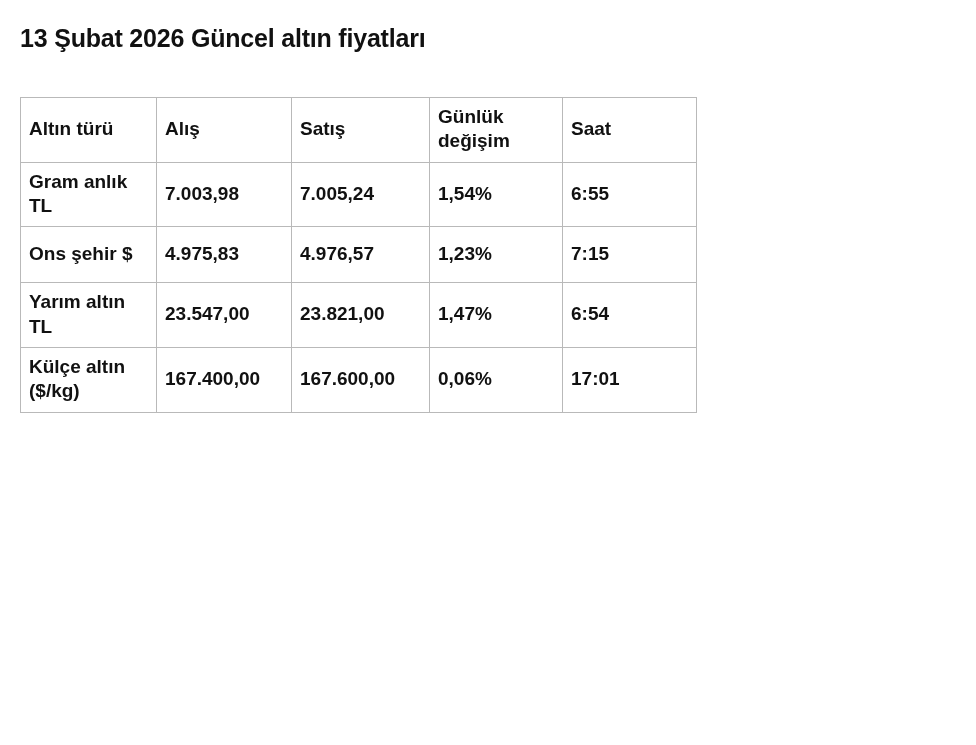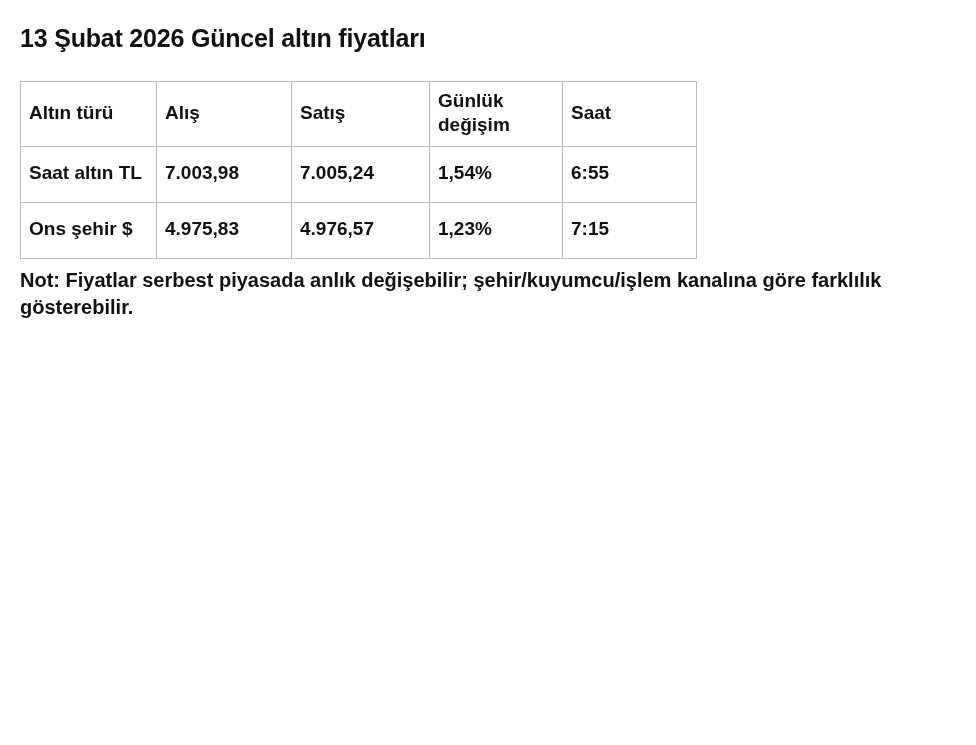--- a/index.html
+++ b/index.html
@@ -20,21 +20,21 @@
     width: 865px;
   }
   .page-title {
     font-size: 25px;
     font-weight: bold;
     letter-spacing: -0.2px;
     margin: 6px 0 0 4px;
     color: #111111;
   }
   .table-wrap {
-    margin-top: 28px;
+    margin-top: 44px;
     padding-left: 4px;
   }
   table.gold-table {
     border-collapse: collapse;
     table-layout: fixed;
     width: 676px;
     border: 1px solid #b9b9b9;
   }
   table.gold-table td, table.gold-table th {
     border: 1px solid #b9b9b9;
@@ -91,32 +91,45 @@
         <tr>
           <th>Altın türü</th>
           <th>Alış</th>
           <th>Satış</th>
           <th>Günlük değişim</th>
           <th>Saat</th>
         </tr>
       </thead>
       <tbody>
         <tr>
-          <td class="rowhead">Saat altın TL</td>
+          <td class="rowhead">Gram anlık TL</td>
           <td>7.003,98</td>
           <td>7.005,24</td>
           <td>1,54%</td>
           <td>6:55</td>
         </tr>
         <tr>
           <td class="rowhead">Ons şehir $</td>
           <td>4.975,83</td>
           <td>4.976,57</td>
           <td>1,23%</td>
           <td>7:15</td>
         </tr>
+        <tr>
+          <td class="rowhead">Yarım altın TL</td>
+          <td>23.547,00</td>
+          <td>23.821,00</td>
+          <td>1,47%</td>
+          <td>6:54</td>
+        </tr>
+        <tr>
+          <td class="rowhead">Külçe altın ($/kg)</td>
+          <td>167.400,00</td>
+          <td>167.600,00</td>
+          <td>0,06%</td>
+          <td>17:01</td>
+        </tr>
       </tbody>
     </table>
   </div>
 
-  <p class="note">Not: Fiyatlar serbest piyasada anlık değişebilir; şehir/kuyumcu/işlem kanalına göre farklılık gösterebilir.</p>
 
 </div>
 
 </body></html>

